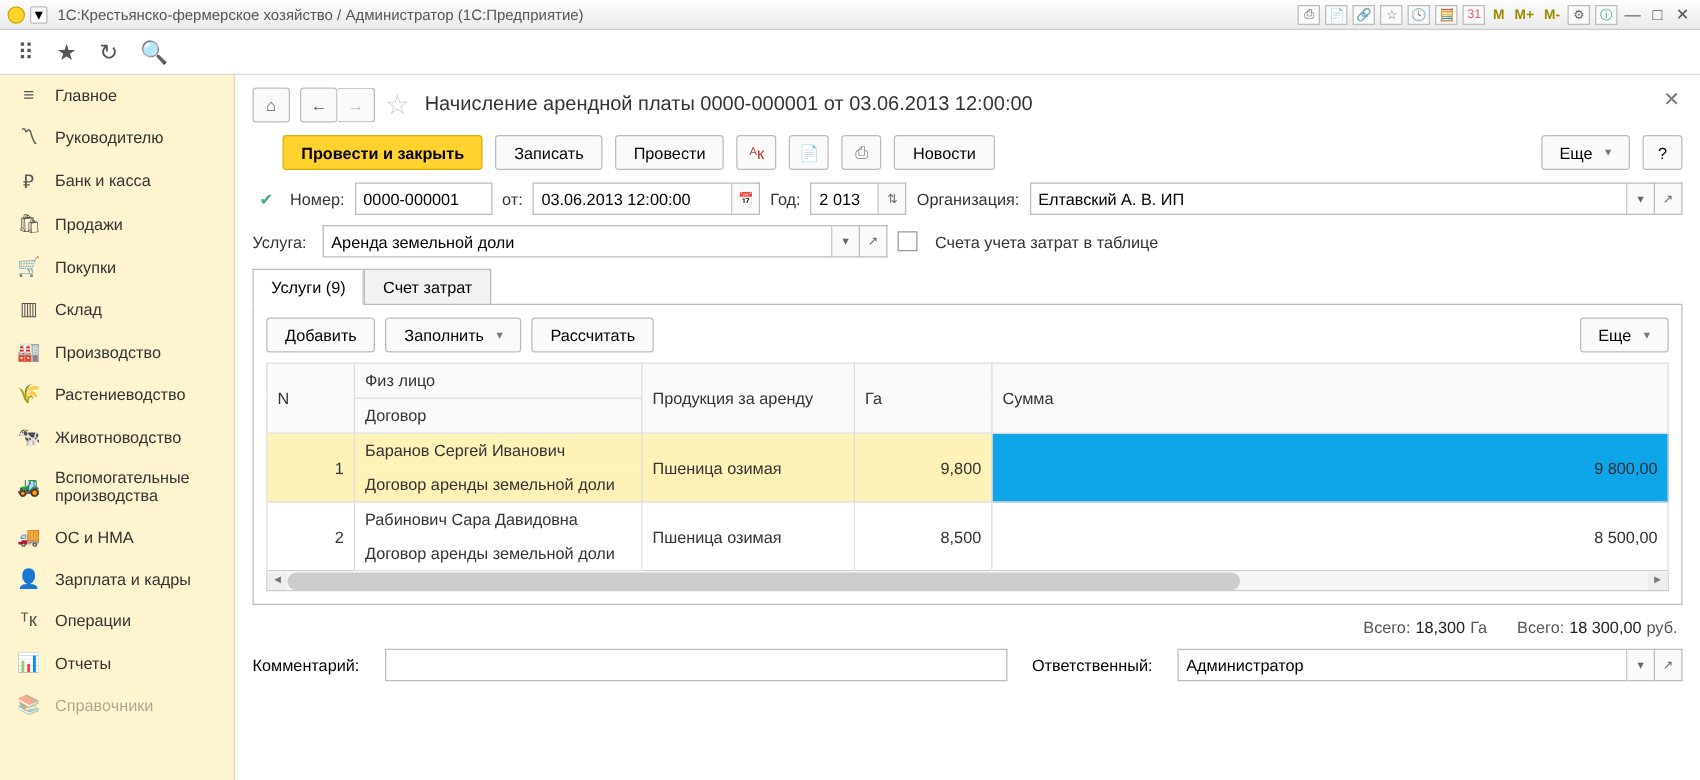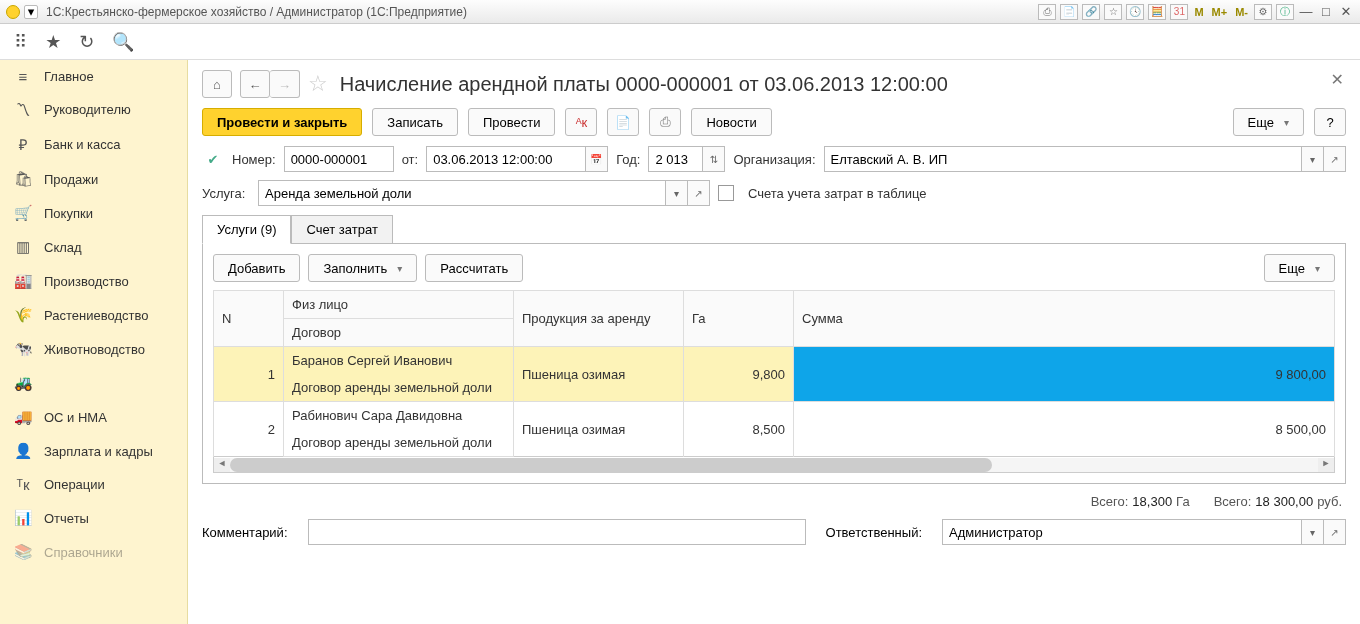--- a/index.html
+++ b/index.html
@@ -24,27 +24,27 @@
 .sidebar { width:188px; background:#fef4cf; border-right:1px solid #e7dca1; overflow:hidden; }
 .sidebar .item { display:flex; align-items:center; gap:12px; padding:8px 14px; color:#333; cursor:pointer; }
 .sidebar .item .ic { width:18px; text-align:center; color:#555; font-size:15px; }
 
 .content { flex:1; background:#fff; padding:10px 14px; position:relative; }
 
 
 .doc-head { display:flex; align-items:center; gap:8px; margin-bottom:10px; }
 .btn-square { width:30px; height:28px; border:1px solid #bbb; background:#fafafa; display:flex; align-items:center; justify-content:center; cursor:pointer; border-radius:3px; color:#555; }
 .btn-square.disabled { color:#bbb; }
-.doc-title { font-size:20px; color:#333; margin-left:4px; }
+.doc-title { font-size:16px; color:#333; margin-left:4px; }
 .close-x { position:absolute; right:16px; top:10px; font-size:16px; color:#777; cursor:pointer; }
 
 
 .actions { display:flex; align-items:center; gap:10px; margin-bottom:10px; }
 .btn { height:28px; padding:0 14px; border:1px solid #bbb; background:#fafafa; border-radius:3px; cursor:pointer; display:flex; align-items:center; }
-.btn.primary { background:#ffd22e; border-color:#d6ad00; font-weight:bold; }
+.btn.primary { background:#ffd22e; border-color:#d6ad00; font-weight:bold;margin-left:24px; }
 .btn.ico { padding:0; width:32px; justify-content:center; color:#777; }
 .actions .gap { flex:1; }
 .btn.more::after { content:"▾"; margin-left:10px; font-size:10px; color:#777; }
 
 
 .form-row { display:flex; align-items:center; gap:8px; margin-bottom:8px; }
 .form-row label { color:#333; }
 .input { height:26px; border:1px solid #bbb; background:#fff; padding:0 6px; display:flex; align-items:center; }
 .input.small { width:110px; }
 .input.date { width:160px; }
@@ -157,20 +157,21 @@
     <div class="item">
         <span class="ic">🌾</span>
         <span>Растениеводство</span>
       </div>
     <div class="item">
         <span class="ic">🐄</span>
         <span>Животноводство</span>
       </div>
     <div class="item">
         <span class="ic">🚜</span>
+        <span>Вспомогательные производства</span>
       </div>
     <div class="item">
         <span class="ic">🚚</span>
         <span>ОС и НМА</span>
       </div>
     <div class="item">
         <span class="ic">👤</span>
         <span>Зарплата и кадры</span>
       </div>
     <div class="item">

